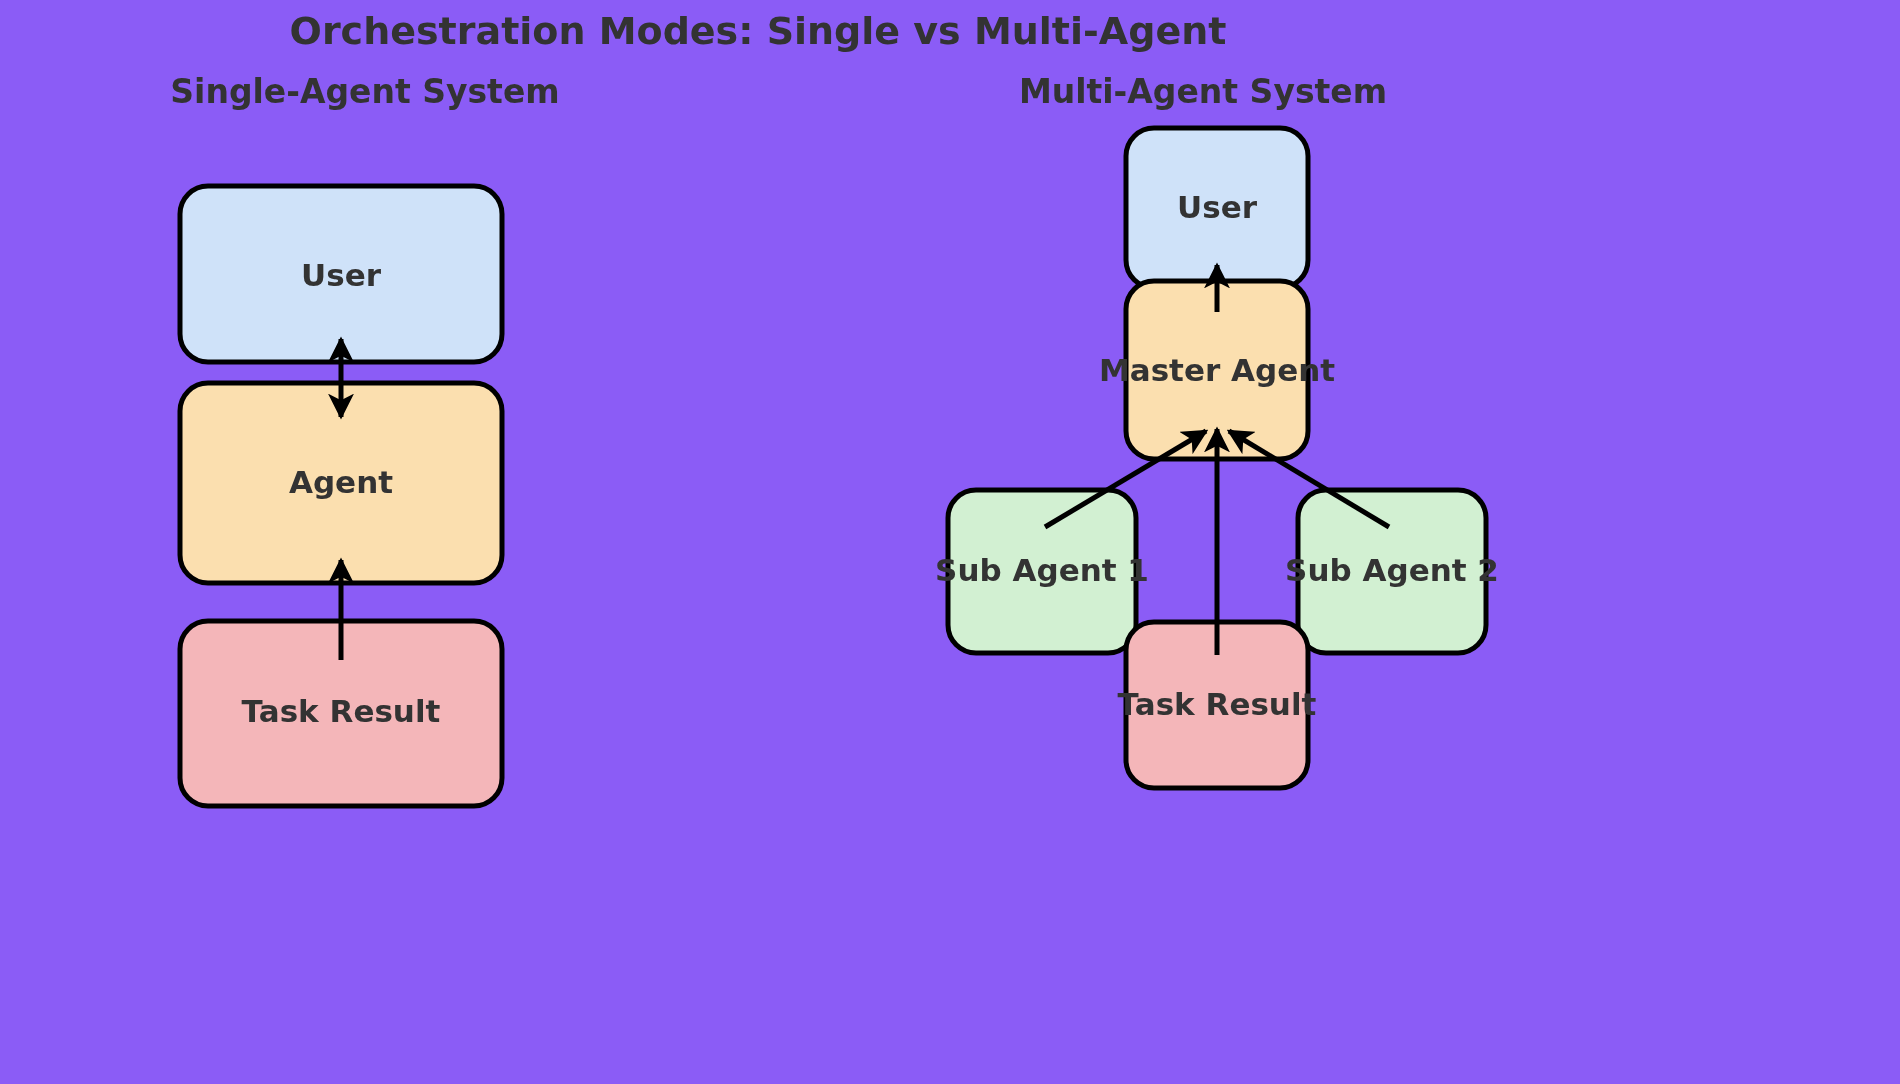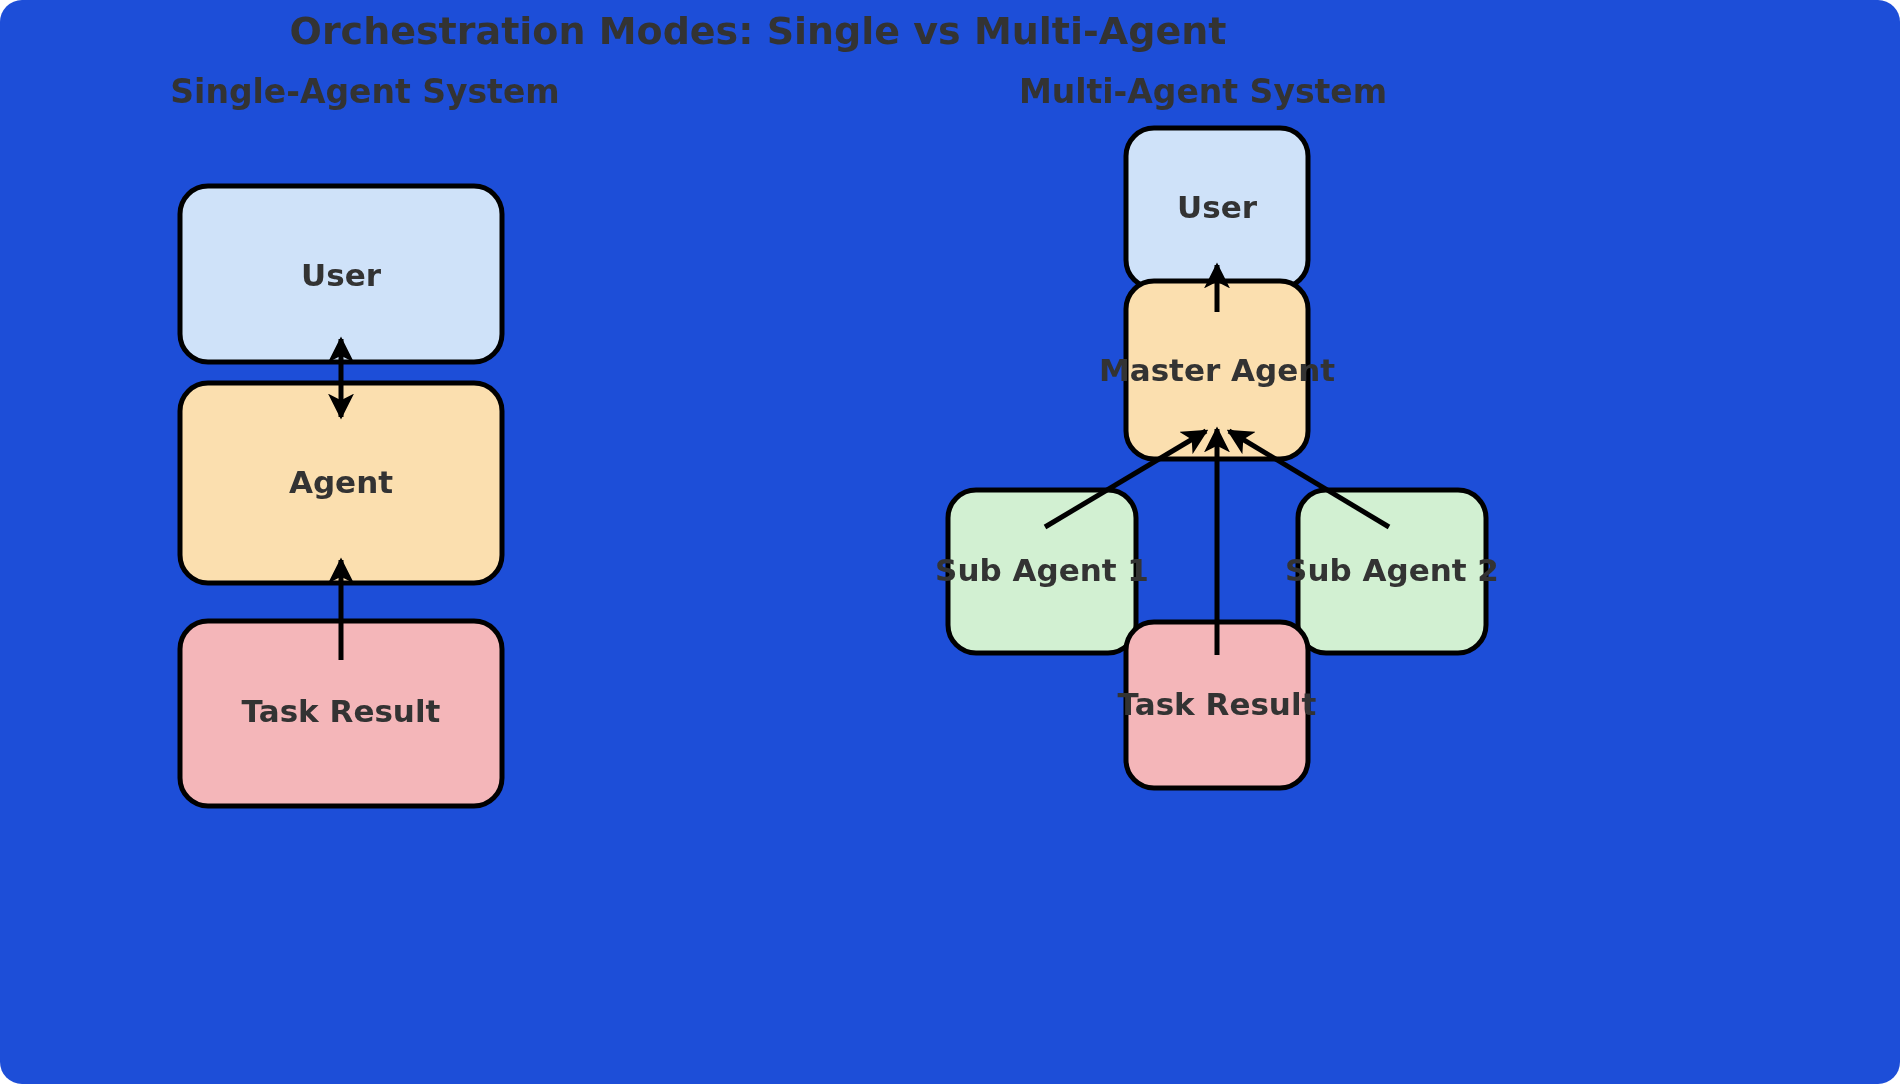--- a/index.html
+++ b/index.html
@@ -10,22 +10,21 @@
   body {
     width: 1900px;
     height: 1084px;
     font-family: "DejaVu Sans", sans-serif;
     overflow: hidden;
   }
   #stage {
     position: relative;
     width: 1900px;
     height: 1084px;
-    background: #1d4ed8;
-    border-radius: 22px;
+    background: #8b5cf6;
   }
   svg#diagram {
     position: absolute;
     top: 0;
     left: 0;
     width: 1900px;
     height: 1084px;
     display: block;
   }
   .box-rect {

